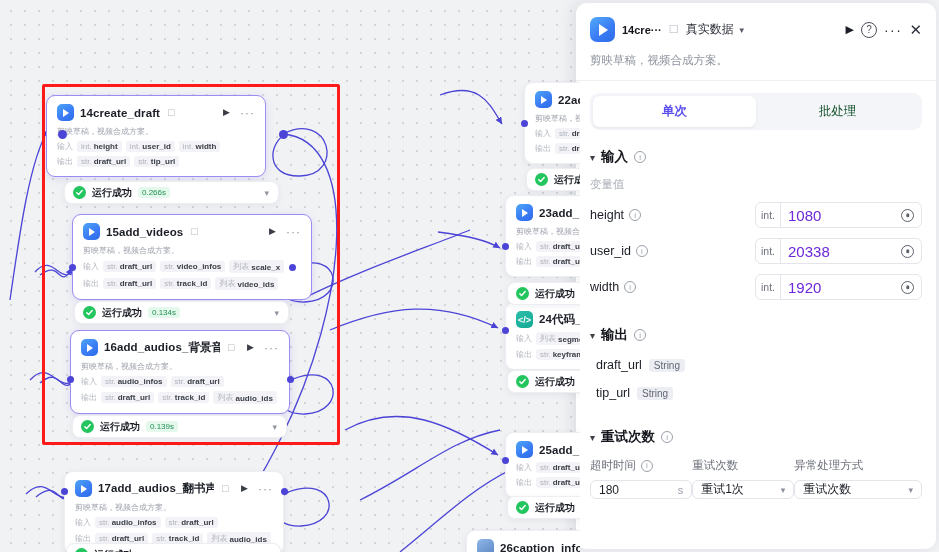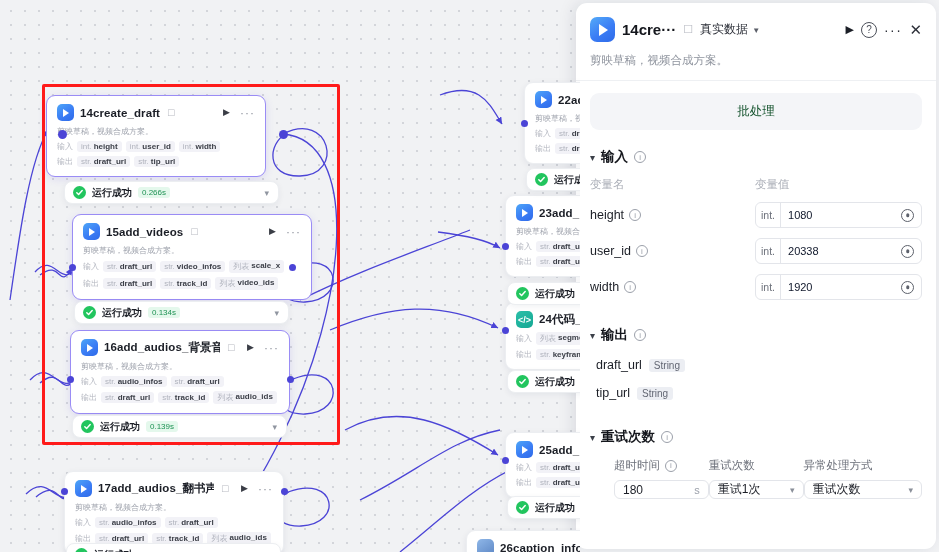--- a/index.html
+++ b/index.html
@@ -63,21 +63,21 @@
     white-space: nowrap; overflow: hidden; letter-spacing: .1px;
   }
   .node-flag { font-size: 9px; color: #b9bcc4; margin-left: 1px; }
   .node-head .spacer { flex: 1 1 auto; }
   .hd-btn { color: #3a3d46; font-size: 9px; cursor: pointer; line-height: 1; }
   .hd-btn.dots { color: #8d919c; font-size: 12px; letter-spacing: 1px; margin-left: 4px; }
   .node-desc { font-size: 8px; color: #9fa3ad; margin-top: 5px; white-space: nowrap; overflow: hidden; }
   .io-row { display: flex; align-items: center; gap: 4px; margin-top: 4px; overflow: hidden; }
   .io-label { font-size: 8px; color: #b4b7c0; flex: 0 0 auto; }
   .chip {
-    display: inline-flex; align-items: flex-start; gap: 2px;
+    display: inline-flex; align-items: flex-end; gap: 2px;
     background: #f2f2f7; border-radius: 3px; padding: 1px 4px;
     font-size: 8px; color: #3d4049; font-weight: 700;
     white-space: nowrap; flex: 0 0 auto;
   }
   .chip .ty { color: #b0b3bd; font-weight: 400; }
 
   
   .status {
     position: absolute;
     background: #fff; border: 1px solid #eceef1; border-radius: 8px;
@@ -120,21 +120,21 @@
   .p-ico {
     width: 25px; height: 25px; border-radius: 7px; flex: 0 0 auto;
     display: flex; align-items: center; justify-content: center;
     background: linear-gradient(145deg,#54abf8 0%,#3b7df5 55%,#2e6ae8 100%);
   }
   .p-ico .tri {
     width: 0; height: 0; border-left: 9px solid #fff;
     border-top: 6px solid transparent; border-bottom: 6px solid transparent;
     margin-left: 2px;
   }
-  .p-title { font-size: 15px; font-weight: 700; color: #14161c; white-space: nowrap; }
+  .p-title { font-size: 11px; font-weight: 700; color: #14161c; white-space: nowrap; }
   .p-flag { font-size: 11px; color: #b4b7c0; }
   .p-mode { font-size: 12px; color: #2d3039; white-space: nowrap; cursor: pointer; }
   .p-mode .cv { font-size: 8px; color: #5a5e68; margin-left: 2px; }
   .p-head .sp { flex: 1 1 auto; }
   .p-run { color: #1b1e26; font-size: 11px; cursor: pointer; }
   .p-help {
     width: 16px; height: 16px; border-radius: 50%; border: 1.2px solid #4c505a;
     color: #4c505a; font-size: 10px; display: flex; align-items: center;
     justify-content: center; cursor: pointer; flex: 0 0 auto;
   }
@@ -177,37 +177,37 @@
   }
   .var-field {
     flex: 1 1 auto; height: 26px; border: 1px solid #e3e5ea; border-radius: 6px;
     display: flex; align-items: center; background: #fff; overflow: hidden;
   }
   .var-type {
     font-size: 10.5px; color: #6d717b; padding: 0 5px;
     border-right: 1px solid #e3e5ea; height: 100%;
     display: flex; align-items: center; flex: 0 0 auto;
   }
-  .var-val { flex: 1 1 auto; font-size: 11px; color: #0f172a; padding: 0 7px; }
+  .var-val { flex: 1 1 auto; font-size: 15px; color: #6d28d9; padding: 0 7px; }
   .var-end {
     width: 13px; height: 13px; border-radius: 50%; border: 1.2px solid #5d616b;
     margin-right: 7px; flex: 0 0 auto; position: relative; cursor: pointer;
   }
   .var-end::after {
     content: ''; position: absolute; left: 50%; top: 50%;
     width: 3.5px; height: 3.5px; border-radius: 50%; background: #5d616b;
     transform: translate(-50%,-50%);
   }
   .out-row { display: flex; align-items: center; gap: 7px; margin-top: 14px; padding-left: 6px; }
   .out-name { font-size: 12.5px; color: #1b1e26; }
   .out-type {
     font-size: 10px; color: #636773; background: #eceef3;
     border-radius: 3px; padding: 1px 5px;
   }
-  .ex-cols { display: flex; gap: 0; margin-top: 12px; margin-left: 24px; }
+  .ex-cols { display: flex; gap: 0; margin-top: 12px; }
   .ex-col { flex: 1 1 0; min-width: 0; }
   .ex-lbl {
     font-size: 11.5px; color: #6c707a; display: flex; align-items: center;
     gap: 5px; white-space: nowrap;
   }
   .ex-in {
     margin-top: 7px; height: 19px; border: 1px solid #e3e5ea; border-radius: 6px;
     display: flex; align-items: center; padding: 0 8px; background: #fff;
   }
   .ex-in .v { flex: 1 1 auto; font-size: 12px; color: #1b1e26; white-space: nowrap; overflow: hidden; }
@@ -629,32 +629,32 @@
         <span class="p-run">▶</span>
         <span class="p-help">?</span>
         <span class="p-dots">···</span>
         <span class="p-close">✕</span>
       </div>
       <div class="p-desc">剪映草稿，视频合成方案。</div>
     </div>
     <div class="p-sep"></div>
 
     <div class="tabs">
+      <div class="tab on">单次</div>
       <div class="tab">批处理</div>
     </div>
 
     <div class="p-body">
 
       <div class="sec-head">
         <span class="chev">▾</span>
         <span class="sec-title">输入</span>
         <i class="i-ico">i</i>
       </div>
       <div class="colhdr">
-        <span class="c1">变量名</span>
         <span class="c2">变量值</span>
       </div>
 
       <div class="var-row">
         <span class="var-name">
           <span>height</span>
           <i class="i-ico">i</i>
         </span>
         <span class="var-field">
           <span class="var-type">int.</span>

